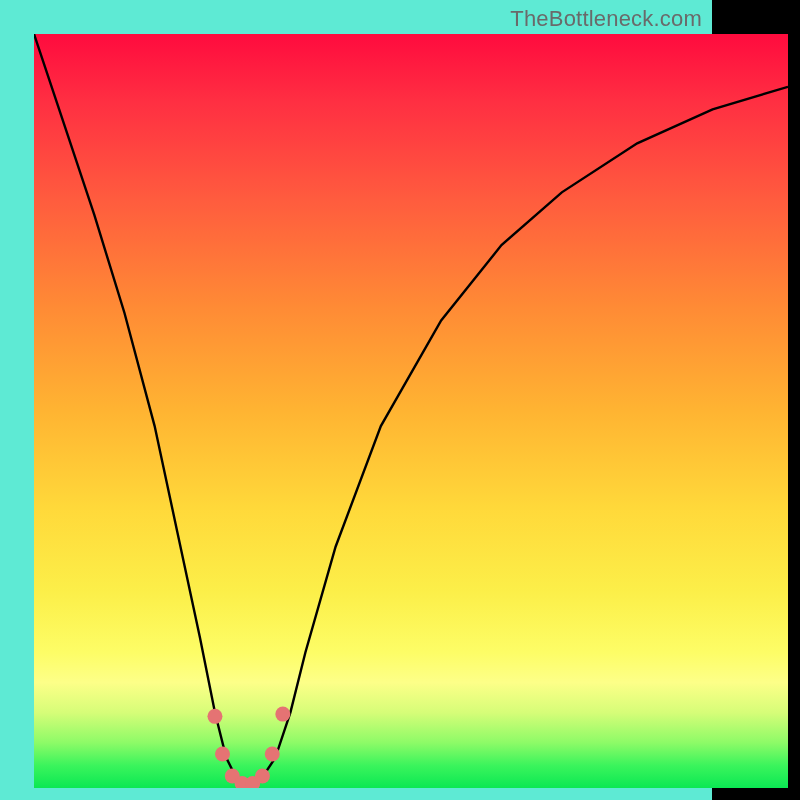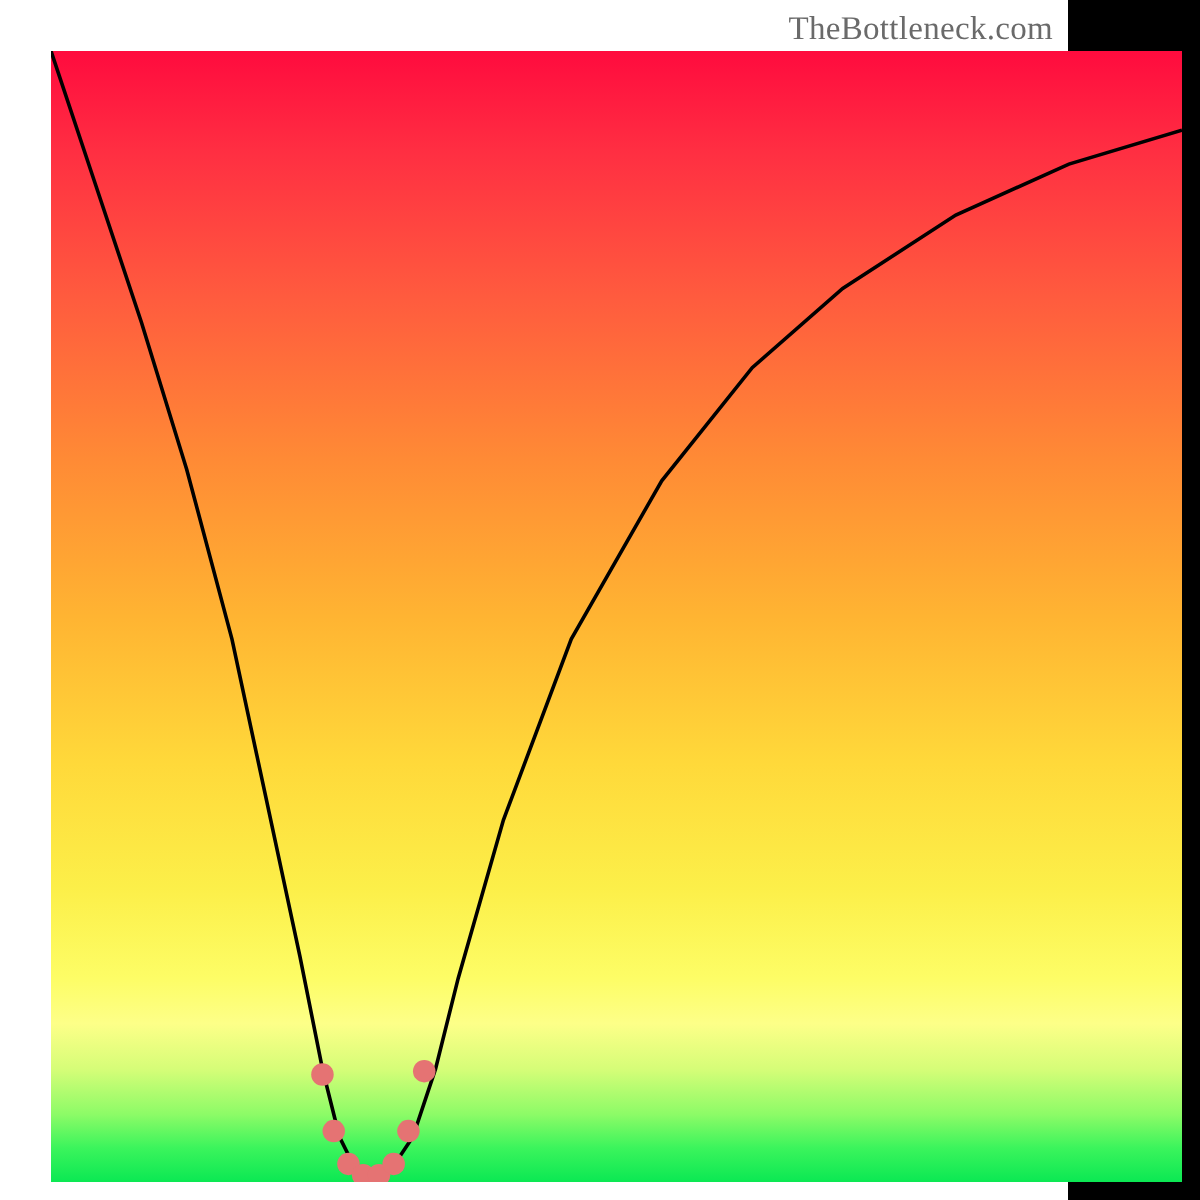--- a/index.html
+++ b/index.html
@@ -10,22 +10,21 @@
     background: #000;
     overflow: hidden;
     font-family: Arial, Helvetica, sans-serif;
   }
   .frame {
     position: absolute;
     left: 0;
     top: 0;
     width: 712px;
     height: 800px;
-    background: #ffffff;
-    font-family: Liberation Serif, serif;
+    background: #5eead4;
   }
   .plot {
     position: absolute;
     left: 34px;
     top: 34px;
     width: 754px;
     height: 754px;
     
     background: linear-gradient(
       to bottom,

